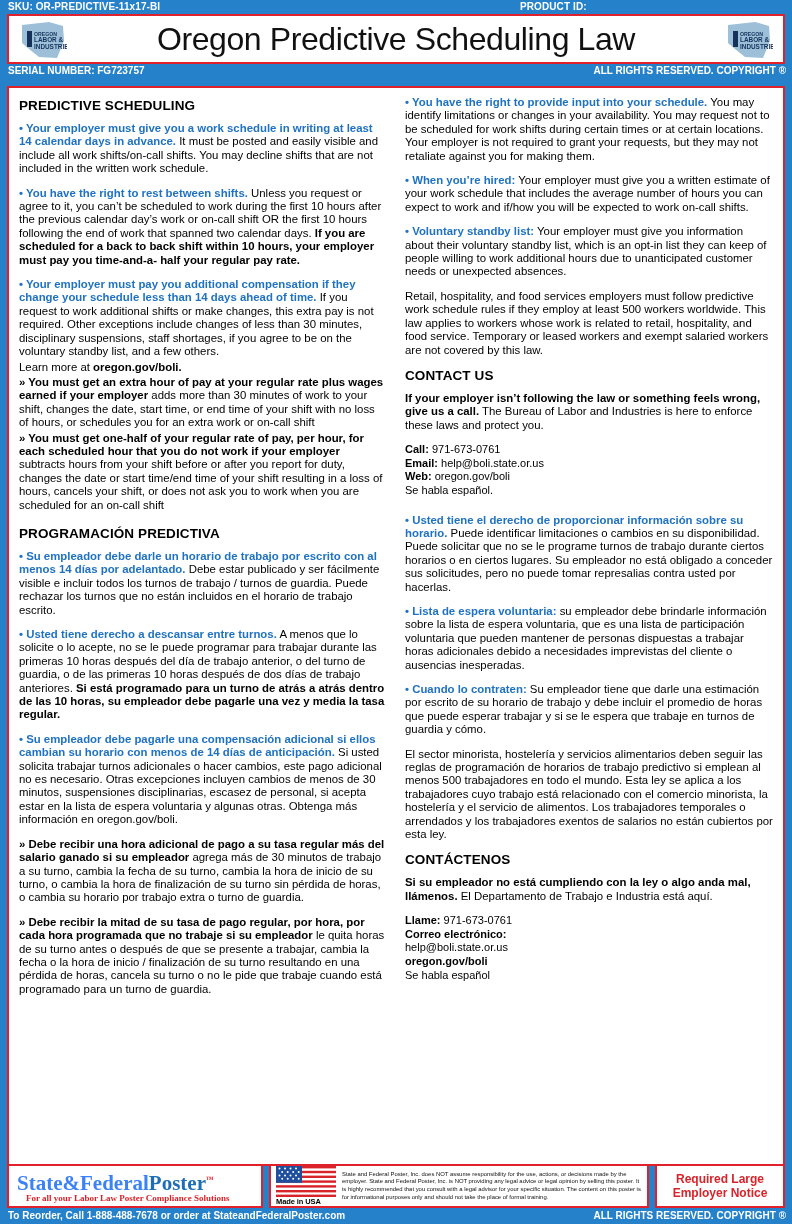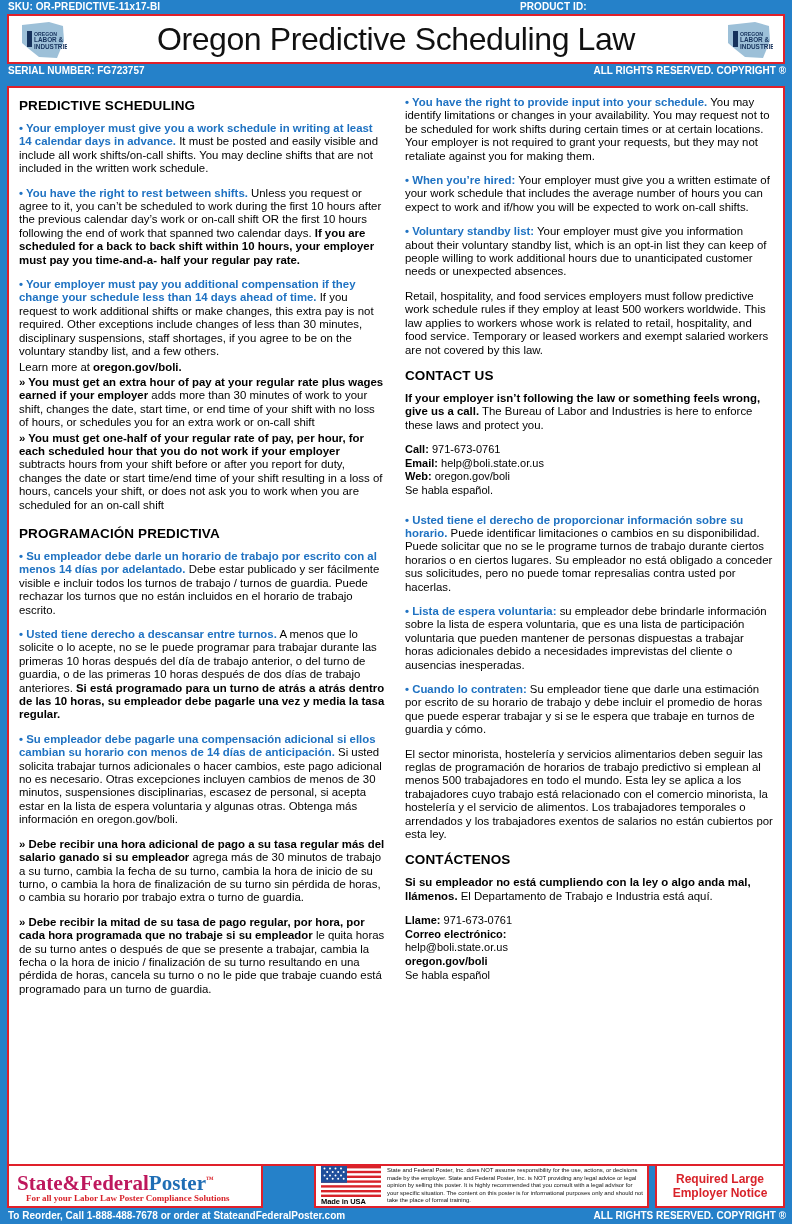--- a/index.html
+++ b/index.html
@@ -78,28 +78,28 @@
   .footer-inner {
     position:absolute; left:7px; top:4px; width:778px; height:44px;
     display:flex; gap:6px;
   }
   .fbox { background:#ffffff; border:2px solid #e0202a; position:relative; }
   .fbox-brand { width:256px; }
   .brand-main {
     position:absolute; left:8px; top:5px; font-size:21px; font-weight:bold;
     font-family:"Liberation Serif", serif; white-space:nowrap;
   }
-  .brand-main .red { color:#be185d; }
+  .brand-main .red { color:#3b82f6; }
   .brand-main .blue2 { color:#1f6eb5; }
   .brand-tm { font-size:8px; vertical-align:super; color:#d8232a; }
   .brand-sub {
     position:absolute; left:9px; bottom:3px; font-size:9px;
     color:#d8232a; font-weight:bold; font-family:"Liberation Serif", serif;padding-left:8px;
   }
-  .fbox-disc { flex:1; display:flex; align-items:center; padding:1px 3px;margin-left:45px; }
+  .fbox-disc { flex:1; display:flex; align-items:center; padding:1px 3px; }
   .flag-wrap { width:64px; flex:0 0 64px; position:relative; height:40px; }
   .flag-svg { position:absolute; left:2px; top:0px; }
   .made-usa {
     position:absolute; left:2px; bottom:0px; font-size:7.5px; font-weight:bold;
     color:#000; background:#fff; letter-spacing:-.1px;
   }
   .disc-text {
     font-size:5.9px; line-height:7.6px; color:#111; padding-left:4px;
     text-align:left;
   }

